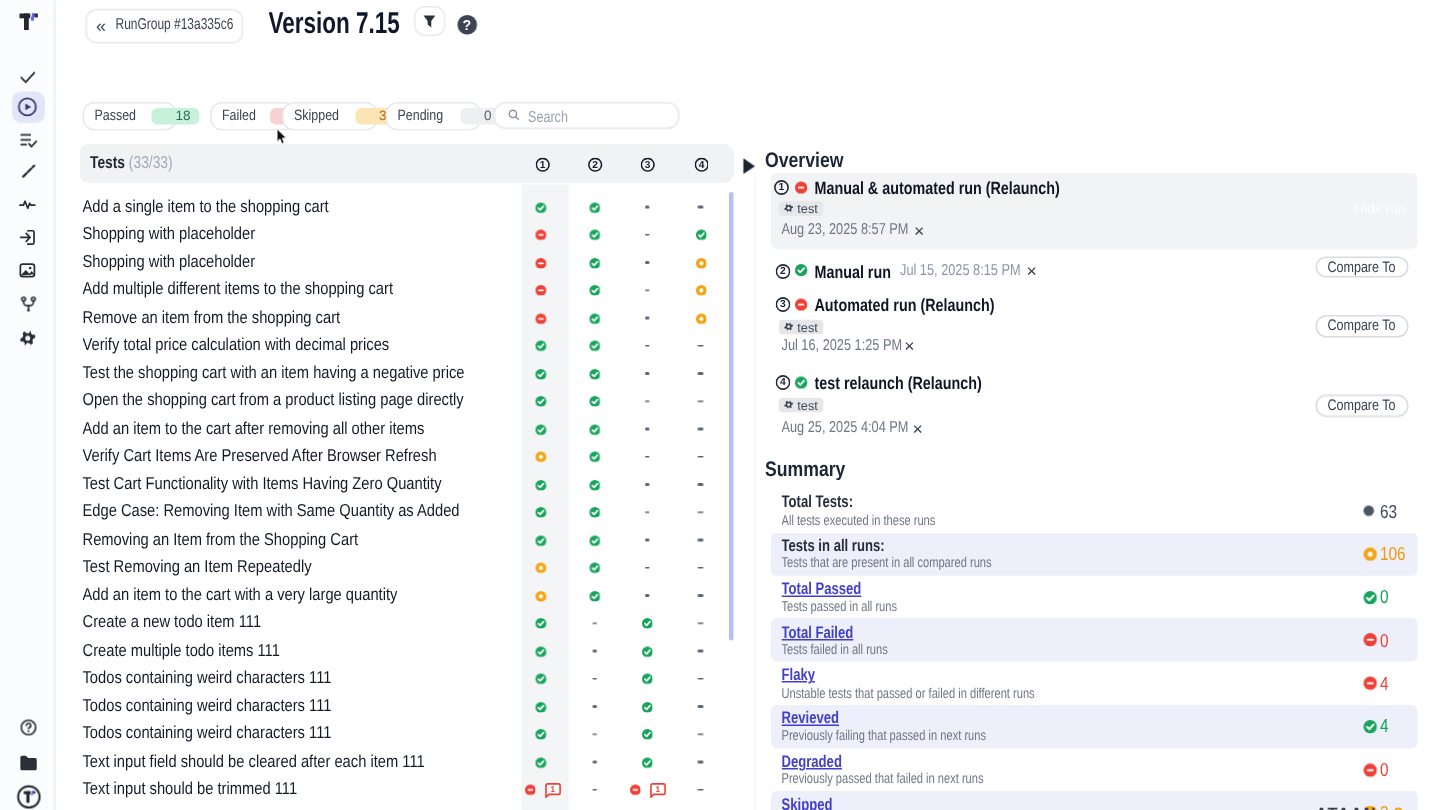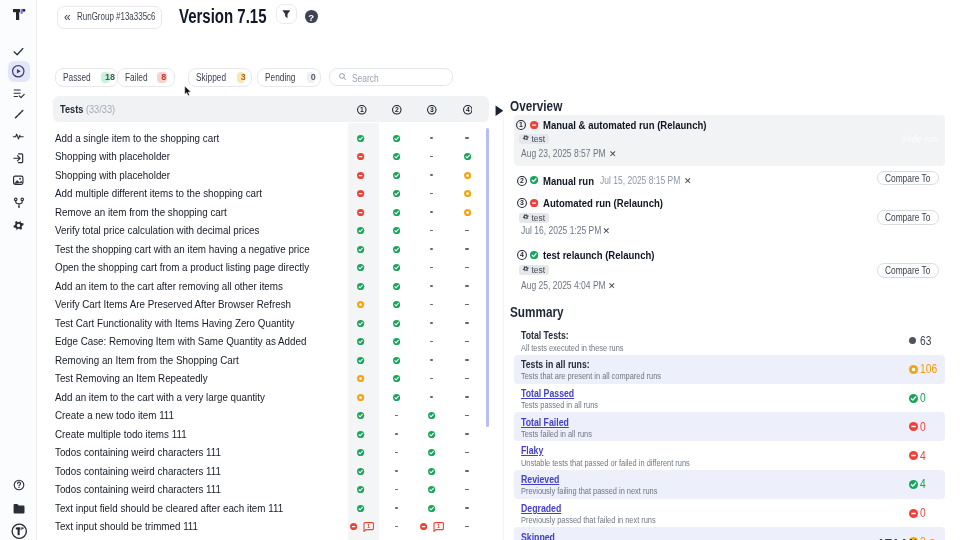--- a/index.html
+++ b/index.html
@@ -1,26 +1,26 @@
 <!DOCTYPE html>
 <html><head><meta charset="utf-8"><style>
 *{margin:0;padding:0;box-sizing:border-box}
 html,body{width:960px;height:540px;overflow:hidden;background:#fff;font-family:"Liberation Sans",sans-serif;-webkit-font-smoothing:antialiased}
 .ab{position:absolute;transform:translateZ(0)}
 .row-t{position:absolute;left:54.6px;font-size:11.5px;color:#151b26;white-space:nowrap;transform:translateZ(0) scaleX(.853);transform-origin:left center}
 .chip{position:absolute;transform:translateZ(0);top:67.8px;height:19px;border:1px solid #e6e8eb;border-radius:8px;background:#fff;display:flex;align-items:center;padding:0 7px;gap:5px}
 .chip .lbl{font-size:10px;color:#3c4350;font-weight:400;transform:translateZ(0) scaleX(.83);transform-origin:left center}
-.badge{font-size:9px;font-weight:bold;border-radius:4px;padding:0 4px;height:10.6px;line-height:10.8px;display:inline-block}
+.badge{font-size:9px;font-weight:normal;border-radius:4px;padding:0 16px;height:10.6px;line-height:10.8px;display:inline-block}
 .srow{position:absolute;transform:translateZ(0);left:513.5px;width:431px;height:28.75px;border-radius:4px}
 .cmp{position:absolute;transform:translateZ(0);left:876.8px;width:62.2px;height:14.6px;border:1px solid #d7dbe2;border-radius:7.3px;background:#fff;color:#39404d;font-size:10.2px;text-align:center;line-height:13.6px}
 .cmp span{display:inline-block;transform:translateZ(0) scaleX(.82);transform-origin:center center}
 .datetxt{position:absolute;font-size:10.5px;color:#8d95a3;white-space:nowrap;transform:translateZ(0) scaleX(.81);transform-origin:left center}
 .xmark{font-size:9px;color:#39414e;font-weight:400}
 .runtitle{position:absolute;font-size:11.8px;font-weight:700;color:#0f1623;white-space:nowrap;transform:translateZ(0) scaleX(.81);transform-origin:left center}
-.tag{position:absolute;transform:translateZ(0);height:10.5px;background:#e5e7ea;border-radius:3px;display:flex;align-items:flex-start;padding:0 4px 0 3px;gap:2px}
+.tag{position:absolute;transform:translateZ(0);height:10.5px;background:#e5e7ea;border-radius:3px;display:flex;align-items:center;padding:0 4px 0 3px;gap:2px}
 .tag span{font-size:8.5px;color:#434c59}
 </style></head><body>
 <div class="ab" style="left:0;top:0;width:37px;height:540px;background:#fbfcfd;border-right:1px solid #eaecef"></div>
 <svg class="ab" style="left:12px;top:8px" width="14" height="13" viewBox="0 0 14 13">
 <rect x="1" y="1" width="7.2" height="3.2" fill="#23272e"></rect>
     <rect x="4" y="1" width="3.2" height="11" fill="#23272e"></rect>
 <rect x="8.9" y="0.8" width="2" height="5" fill="#6366f1" transform="rotate(12 9.9 3.3)"></rect>
 <rect x="11" y="1" width="2.2" height="2.6" fill="#23272e"></rect>
   </svg>
 <div class="ab" style="left:8px;top:60.5px;width:22px;height:21px;border-radius:6px;background:#e2e6f9"></div>
@@ -82,21 +82,21 @@
 <div class="ab" style="left:275.7px;top:4px;width:21px;height:20.3px;border:1px solid #e8eaed;border-radius:7px;background:#fff"></div>
 <svg class="ab" style="left:281.7px;top:10.3px" width="8.6" height="8.6" viewBox="0 0 10 10">
     <path d="M0.4 0.4 h9.2 L6.4 4.6 v5 L3.6 7.4 v-2.8 Z" fill="#2b323e"></path>
   </svg>
 <div class="ab" style="left:304.8px;top:10.2px;width:12.8px;height:12.8px;border-radius:50%;background:#3c4453"></div>
 <div class="ab" style="left:304.8px;top:11.6px;width:12.8px;text-align:center;font-size:9.5px;font-weight:bold;color:#fff">?</div>
 <div class="chip" style="left:54.6px;width:63.4px">
     <span class="lbl">Passed</span>
     <span class="badge" style="background:#c7f1da;color:#2f6a50;min-width:8px;text-align:center">18</span>
   </div>
-<div class="chip" style="left:117px;width:58.4px">
+<div class="chip" style="left:140px;width:58.4px">
     <span class="lbl">Failed</span>
     <span class="badge" style="background:#f8d2d0;color:#c23934;min-width:8px;text-align:center">8</span>
   </div>
 <div class="chip" style="left:187.5px;width:64.5px">
     <span class="lbl">Skipped</span>
     <span class="badge" style="background:#fce4b5;color:#ad6a12;min-width:5px;text-align:center">3</span>
   </div>
 <div class="chip" style="left:257px;width:64px">
     <span class="lbl">Pending</span>
     <span class="badge" style="background:#edeff1;color:#57606e;min-width:5px;text-align:center">0</span>

